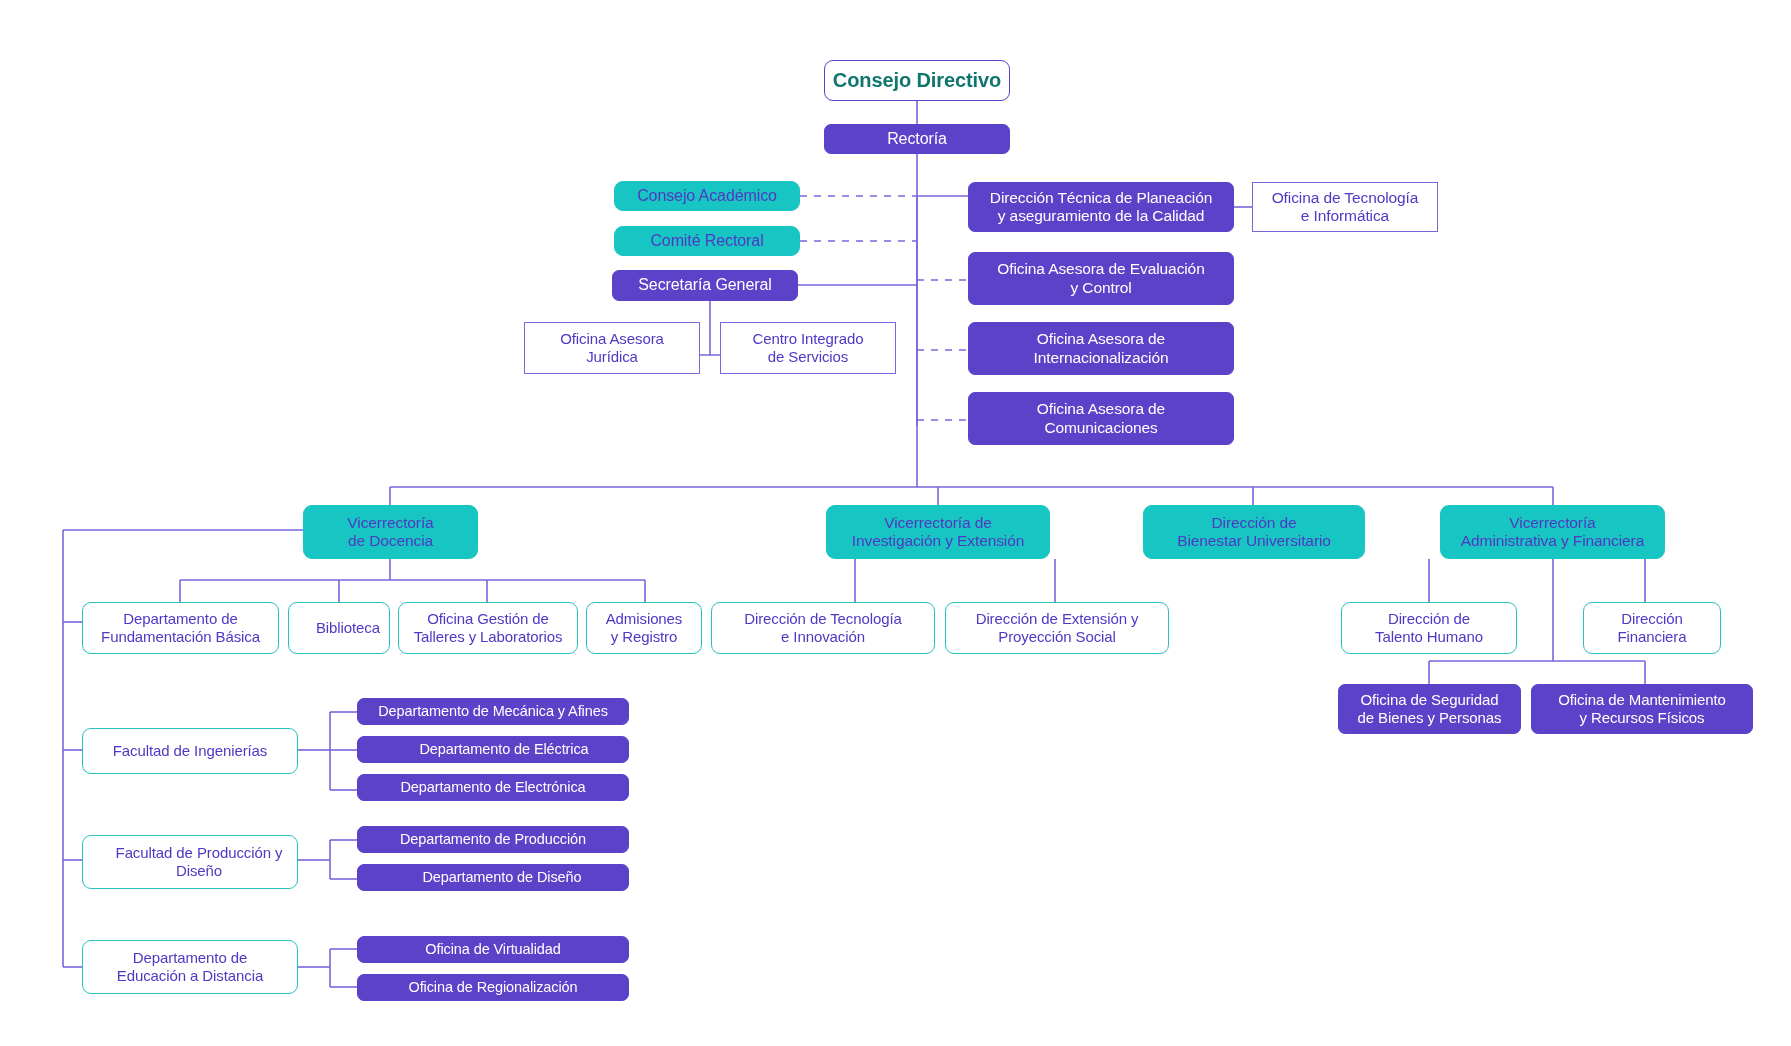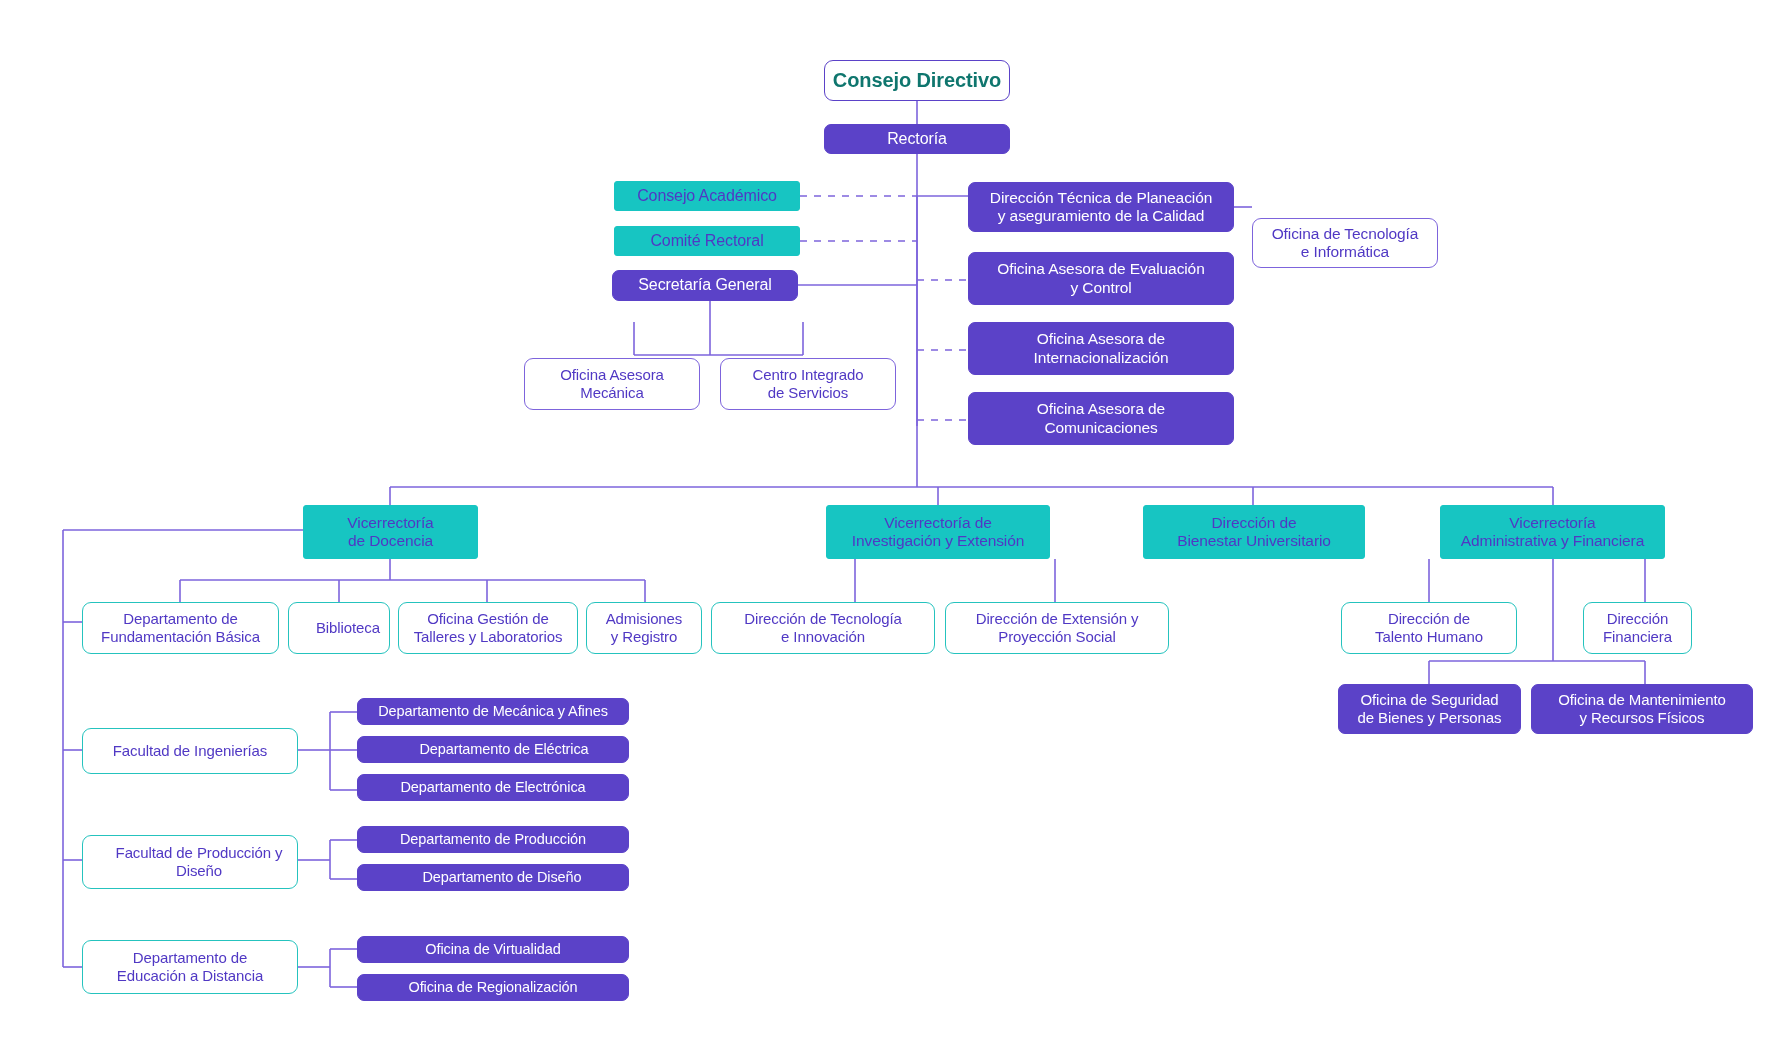--- a/index.html
+++ b/index.html
@@ -45,31 +45,30 @@
   .v-purple-solid{
     background:#5B42C8;
     border:1.6px solid #5B42C8;
     border-radius:7px;
     color:#ffffff;
     font-weight:normal;
   }
   .v-teal-solid{
     background:#17C5C2;
     border:1.6px solid #17C5C2;
-    border-radius:3px;
-    color:#5038C4;
-    font-weight:normal;
-  }
-  .v-purple-outline{
-    background:#ffffff;
-    border:1.5px solid #7D64DC;
     border-radius:9px;
     color:#5038C4;
     font-weight:normal;
-    margin-top:36px;
+  }
+  .v-purple-outline{
+    background:#ffffff;
+    border:1.5px solid #7D64DC;
+    border-radius:0;
+    color:#5038C4;
+    font-weight:normal;
   }
   .v-teal-outline{
     background:#ffffff;
     border:1.5px solid #25C3BE;
     border-radius:9px;
     color:#5038C4;
     font-weight:normal;
   }
 </style>
 </head>
@@ -157,21 +156,21 @@
 
   <div class="node v-purple-solid" style="left:824px; top:124px; width:186px; height:30px; font-size:16px;">Rectoría</div>
 
   <div class="node v-teal-solid" style="left:614px; top:181px; width:186px; height:30px; font-size:16px;">Consejo Académico</div>
 
   <div class="node v-teal-solid" style="left:614px; top:226px; width:186px; height:30px; font-size:16px;">Comité Rectoral</div>
 
   <div class="node v-purple-solid" style="left:612px; top:270px; width:186px; height:31px; font-size:16px;">Secretaría General</div>
 
   <div class="node v-purple-outline" style="left:524px; top:322px; width:176px; height:52px; font-size:15px;">Oficina Asesora
-Mecánica</div>
+Jurídica</div>
 
   <div class="node v-purple-outline" style="left:720px; top:322px; width:176px; height:52px; font-size:15px;">Centro Integrado
 de Servicios</div>
 
   <div class="node v-purple-solid" style="left:968px; top:182px; width:266px; height:50px; font-size:15.5px;">Dirección Técnica de Planeación
 y aseguramiento de la Calidad</div>
 
   <div class="node v-purple-outline" style="left:1252px; top:182px; width:186px; height:50px; font-size:15.5px;">Oficina de Tecnología
 e Informática</div>
 
@@ -231,21 +230,21 @@
 
   <div class="node v-teal-outline" style="left:711px; top:602px; width:224px; height:52px; font-size:15px;">Dirección de Tecnología
 e Innovación</div>
 
   <div class="node v-teal-outline" style="left:945px; top:602px; width:224px; height:52px; font-size:15px;">Dirección de Extensión y
 Proyección Social</div>
 
   <div class="node v-teal-outline" style="left:1341px; top:602px; width:176px; height:52px; font-size:15px;">Dirección de
 Talento Humano</div>
 
-  <div class="node v-teal-outline" style="left:1583px; top:602px; width:109px; height:52px; font-size:15px;">Dirección
+  <div class="node v-teal-outline" style="left:1583px; top:602px; width:138px; height:52px; font-size:15px;">Dirección
 Financiera</div>
 
   <div class="node v-purple-solid" style="left:1338px; top:684px; width:183px; height:50px; font-size:15px;">Oficina de Seguridad
 de Bienes y Personas</div>
 
   <div class="node v-purple-solid" style="left:1531px; top:684px; width:222px; height:50px; font-size:15px;">Oficina de Mantenimiento
 y Recursos Físicos</div>
 
 </div>
 

